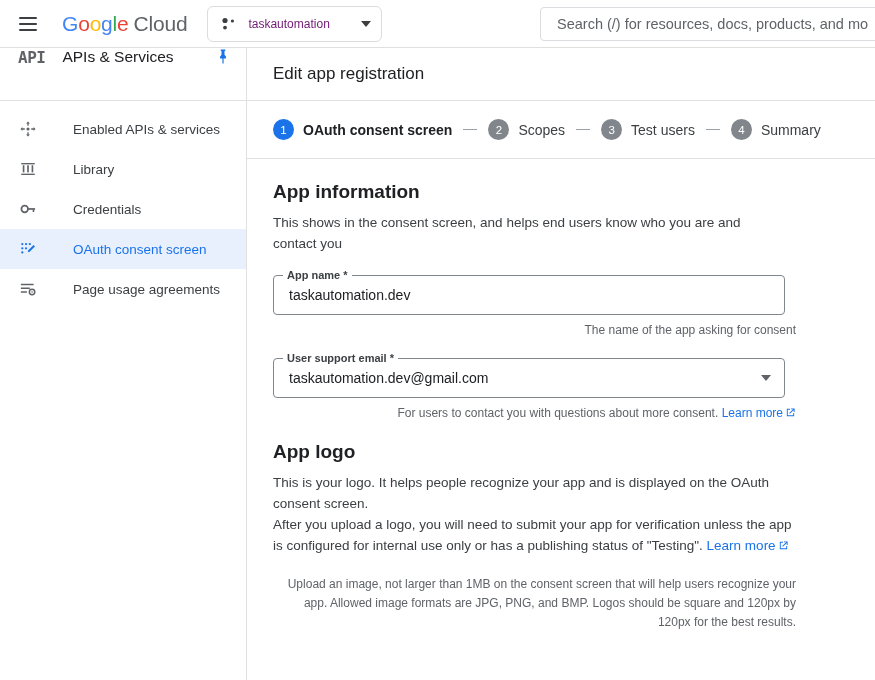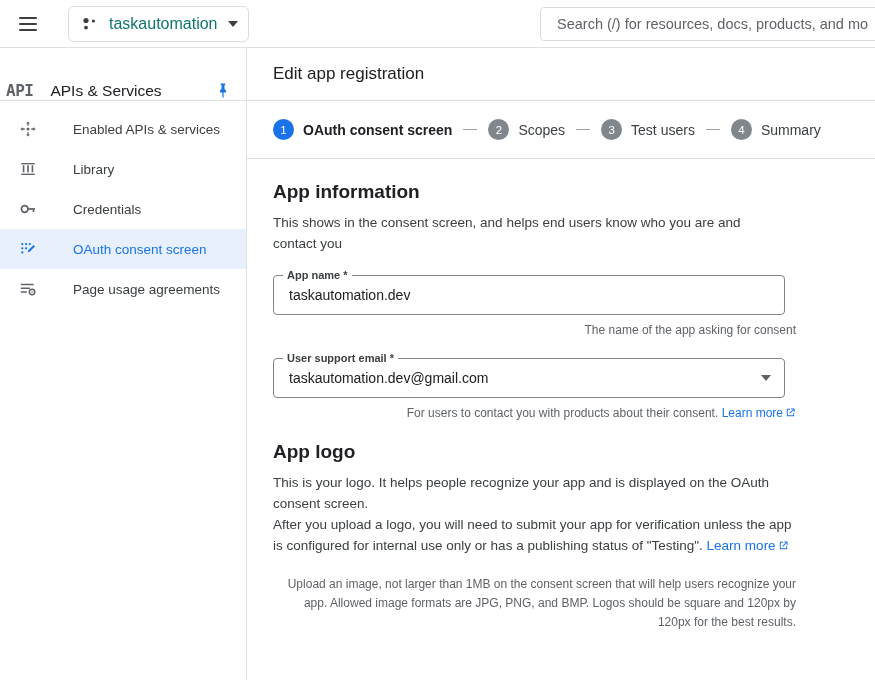--- a/index.html
+++ b/index.html
@@ -58,22 +58,22 @@
     border: 1px solid #dadce0;
     border-radius: 6px;
     display: flex;
     align-items: center;
     padding: 0 10px 0 12px;
     gap: 10px;
     cursor: pointer;
     background: #fff;
   }
   .project-chip .pname {
-    font-size: 16px;
-    color: #0f766e;
+    font-size: 12px;
+    color: #701a75;
     flex: 1;
     white-space: nowrap;
   }
   .dots-icon { width: 18px; height: 18px; flex: none; }
   .caret {
     width: 0; height: 0;
     border-left: 5px solid transparent;
     border-right: 5px solid transparent;
     border-top: 6px solid #3c4043;
     flex: none;
@@ -110,22 +110,22 @@
   
   .sidebar {
     width: 247px;
     flex: none;
     border-right: 1px solid #e0e0e0;
     background: #fff;
   }
   .side-head {
     height: 52px;
     display: flex;
-    align-items: flex-end;
-    padding: 0 14px 0 6px;
+    align-items: flex-start;
+    padding: 0 14px 0 18px;
   }
   .api-logo {
     font-family: "DejaVu Sans Mono", monospace;
     font-size: 16px;
     font-weight: bold;
     color: #5f6368;
     letter-spacing: -0.5px;
     flex: none;
   }
   .side-title {
@@ -302,20 +302,23 @@
 </head>
 <body>
 
 <div class="topbar">
   <div class="hamburger">
     <span></span>
       <span></span>
       <span></span>
   </div>
 
+  <div class="brand">
+    <span><span class="g1">G</span><span class="g2">o</span><span class="g3">o</span><span class="g4">g</span><span class="g5">l</span><span class="g6">e</span></span><span class="cloud">Cloud</span>
+  </div>
 
   <div class="project-chip">
     <svg class="dots-icon" viewBox="0 0 18 18">
       <circle cx="5" cy="5.5" r="2.6" fill="#3c4043"></circle>
       <circle cx="12.4" cy="6" r="1.6" fill="#3c4043"></circle>
       <circle cx="5" cy="12.6" r="1.9" fill="#3c4043"></circle>
     </svg>
     <span class="pname">taskautomation</span>
     <span class="caret"></span>
   </div>
@@ -451,21 +454,21 @@
 
       <div class="field-group">
         <div class="field">
           <div class="notch">
             <span class="notch-label">User support email *</span>
             <input type="text" readonly="" value="taskautomation.dev@gmail.com" style="">
             <span class="sel-caret"></span>
           </div>
         </div>
         <div class="hint">
-          <span>For users to contact you with products about their consent.</span>
+          <span>For users to contact you with questions about more consent.</span>
           <a class="learn">Learn more</a><svg class="ext-icon" viewBox="0 0 24 24">
               <path d="M4 4h7v2H6v12h12v-5h2v7H4V4z" fill="#1a73e8"></path>
               <path d="M13 3h8v8h-2V6.4l-8.3 8.3-1.4-1.4L17.6 5H13V3z" fill="#1a73e8"></path>
             </svg>
         </div>
       </div>
 
       <h2 class="sec-title">App logo</h2>
       <div class="sec-desc logo-desc">
         <span>This is your logo. It helps people recognize your app and is displayed on the OAuth consent screen.</span>

